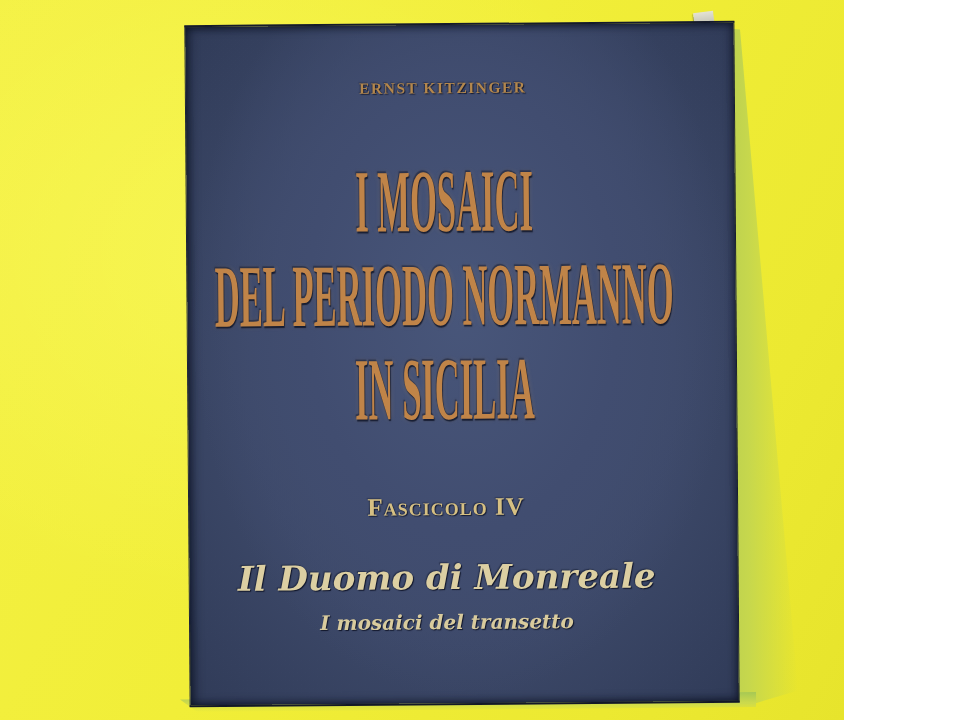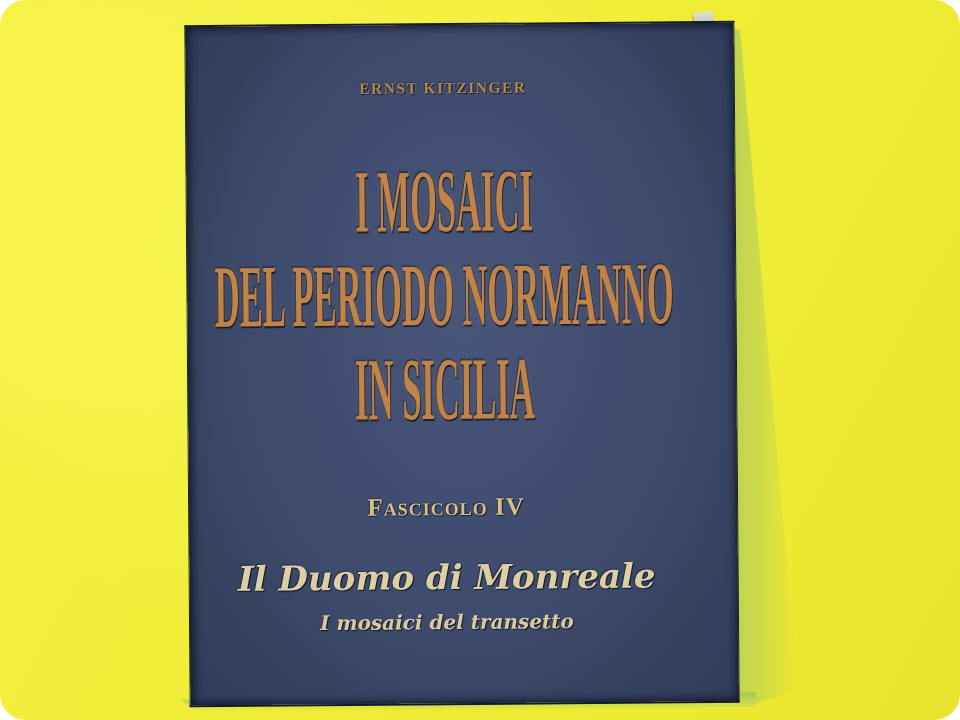--- a/index.html
+++ b/index.html
@@ -3,26 +3,25 @@
 <meta charset="utf-8">
 <style>
   html, body { margin: 0; padding: 0; }
   body {
     width: 960px; height: 720px;
     overflow: hidden;
     font-family: "Liberation Serif", serif;
   }
   .photo {
     position: relative;
-    width: 960px; height: 720px;
+    width: 844px; height: 720px;
     background:
       radial-gradient(ellipse at 30% 35%, rgba(255,255,120,0.35) 0%, rgba(255,255,120,0) 55%),
       linear-gradient(118deg, #f4f145 0%, #f1ee38 45%, #ece931 80%, #e7e42c 100%);
     overflow: hidden;
-    border-radius: 26px;
   }
 
   
   .shadow-right {
     position: absolute; left: 698px; top: 26px;
     width: 100px; height: 678px;
     background: linear-gradient(to right, #aec651 0%, #c6d74d 50%, rgba(240,237,51,0) 100%);
     clip-path: polygon(0 0, 42% 0.5%, 100% 98%, 55% 100%, 0 100%);
   }
   

